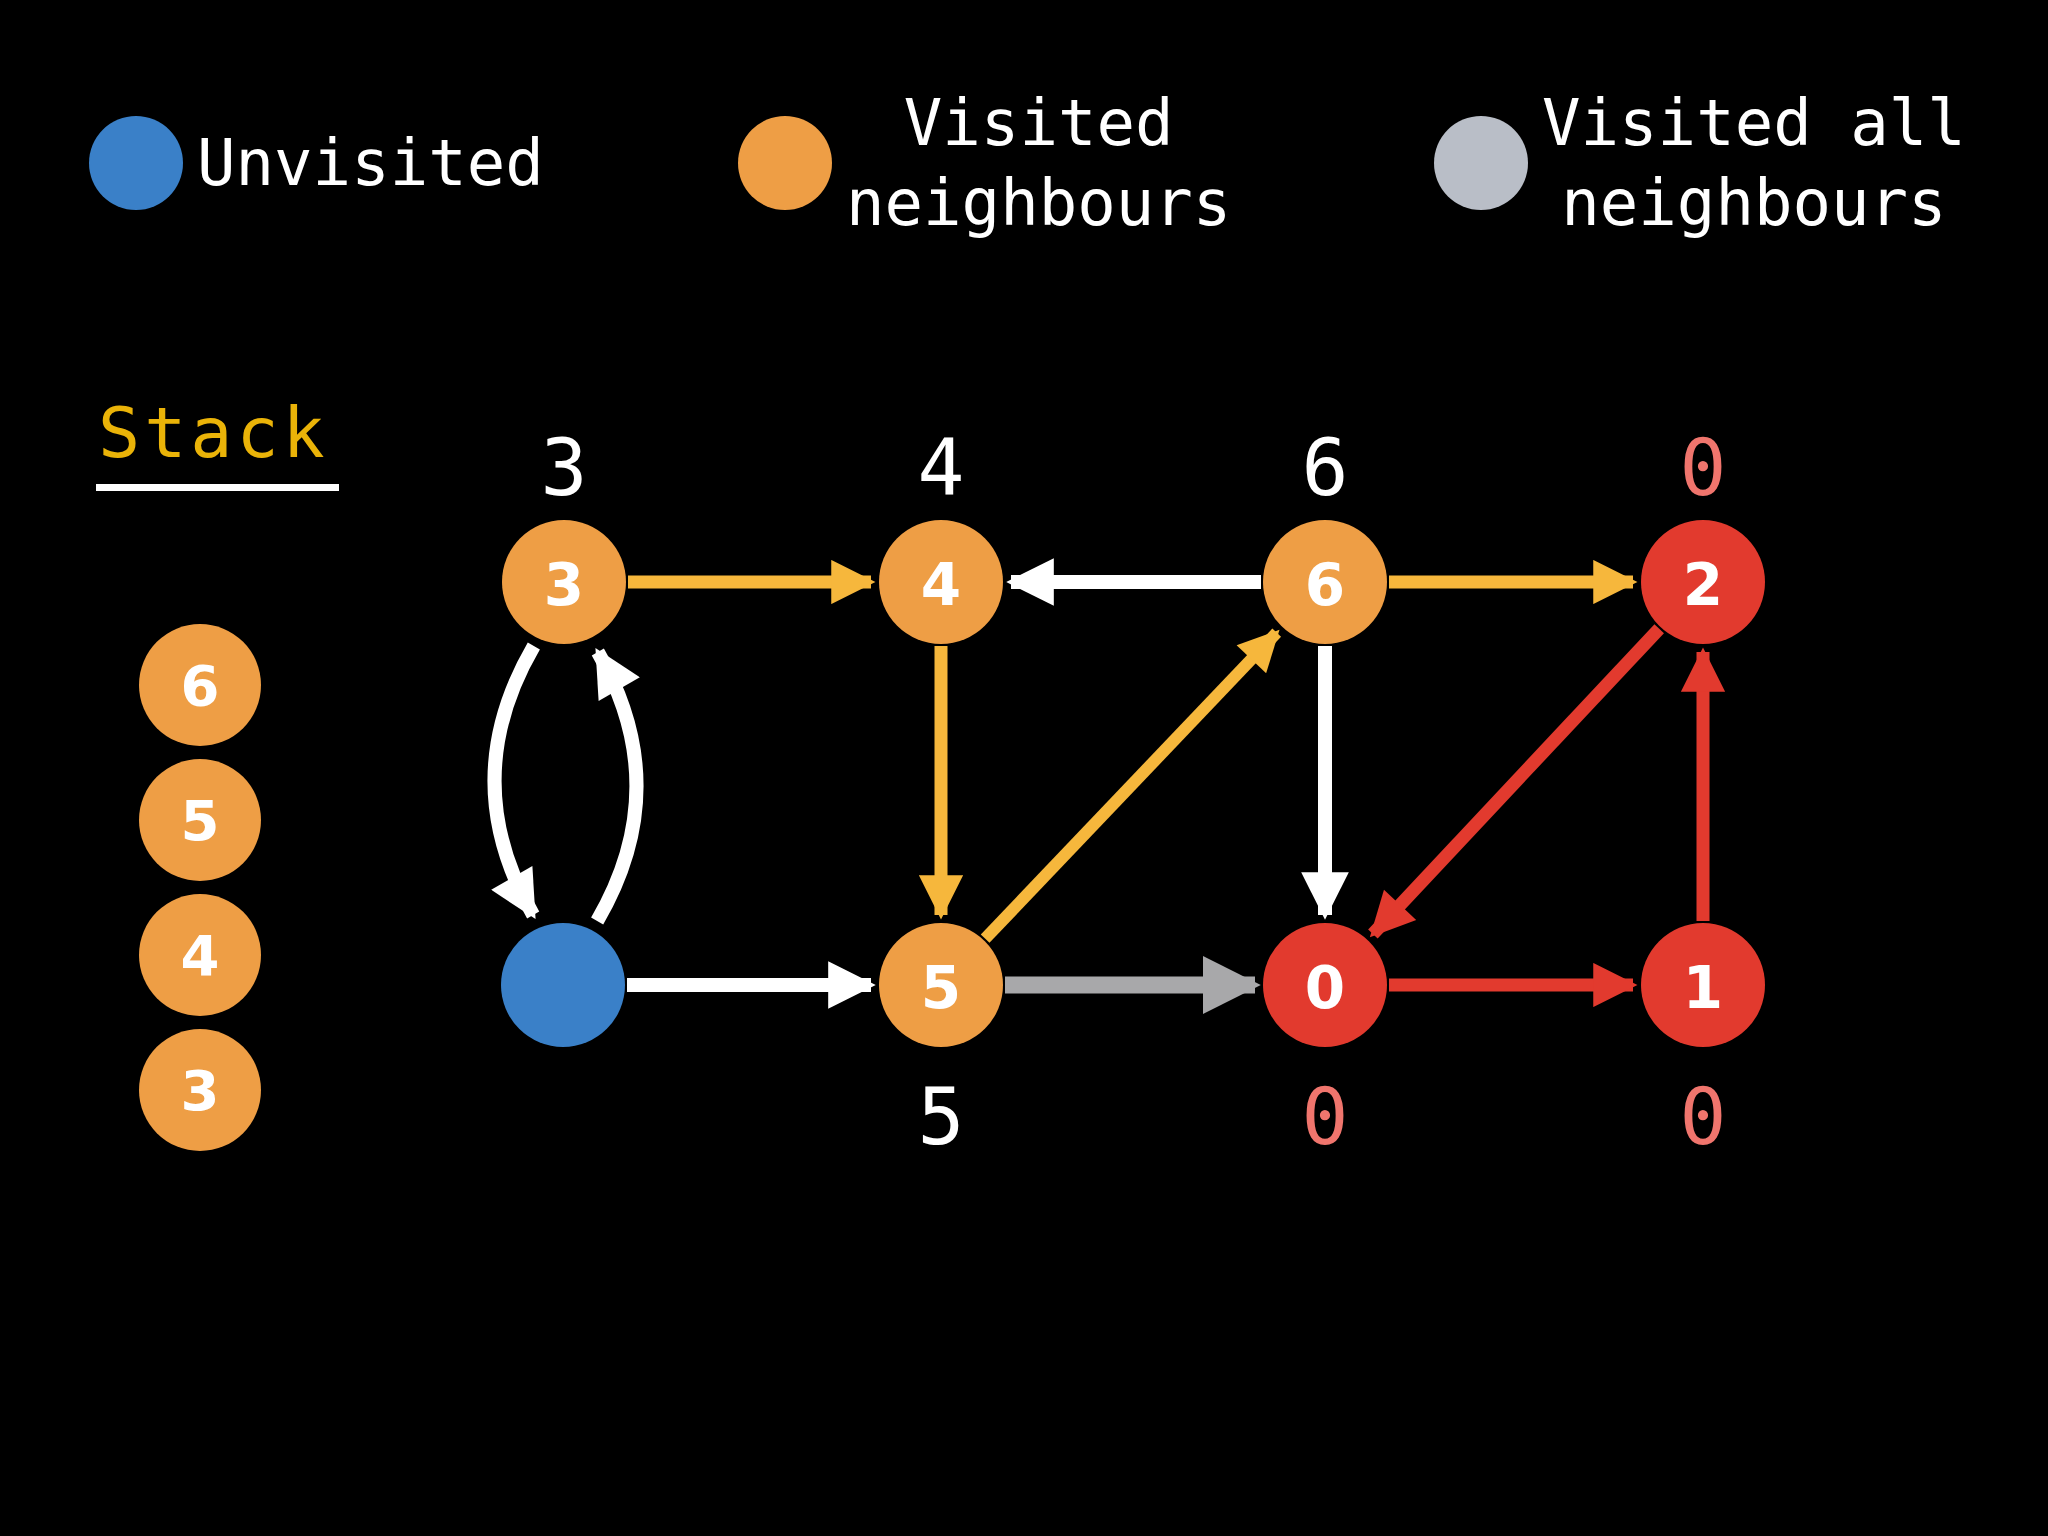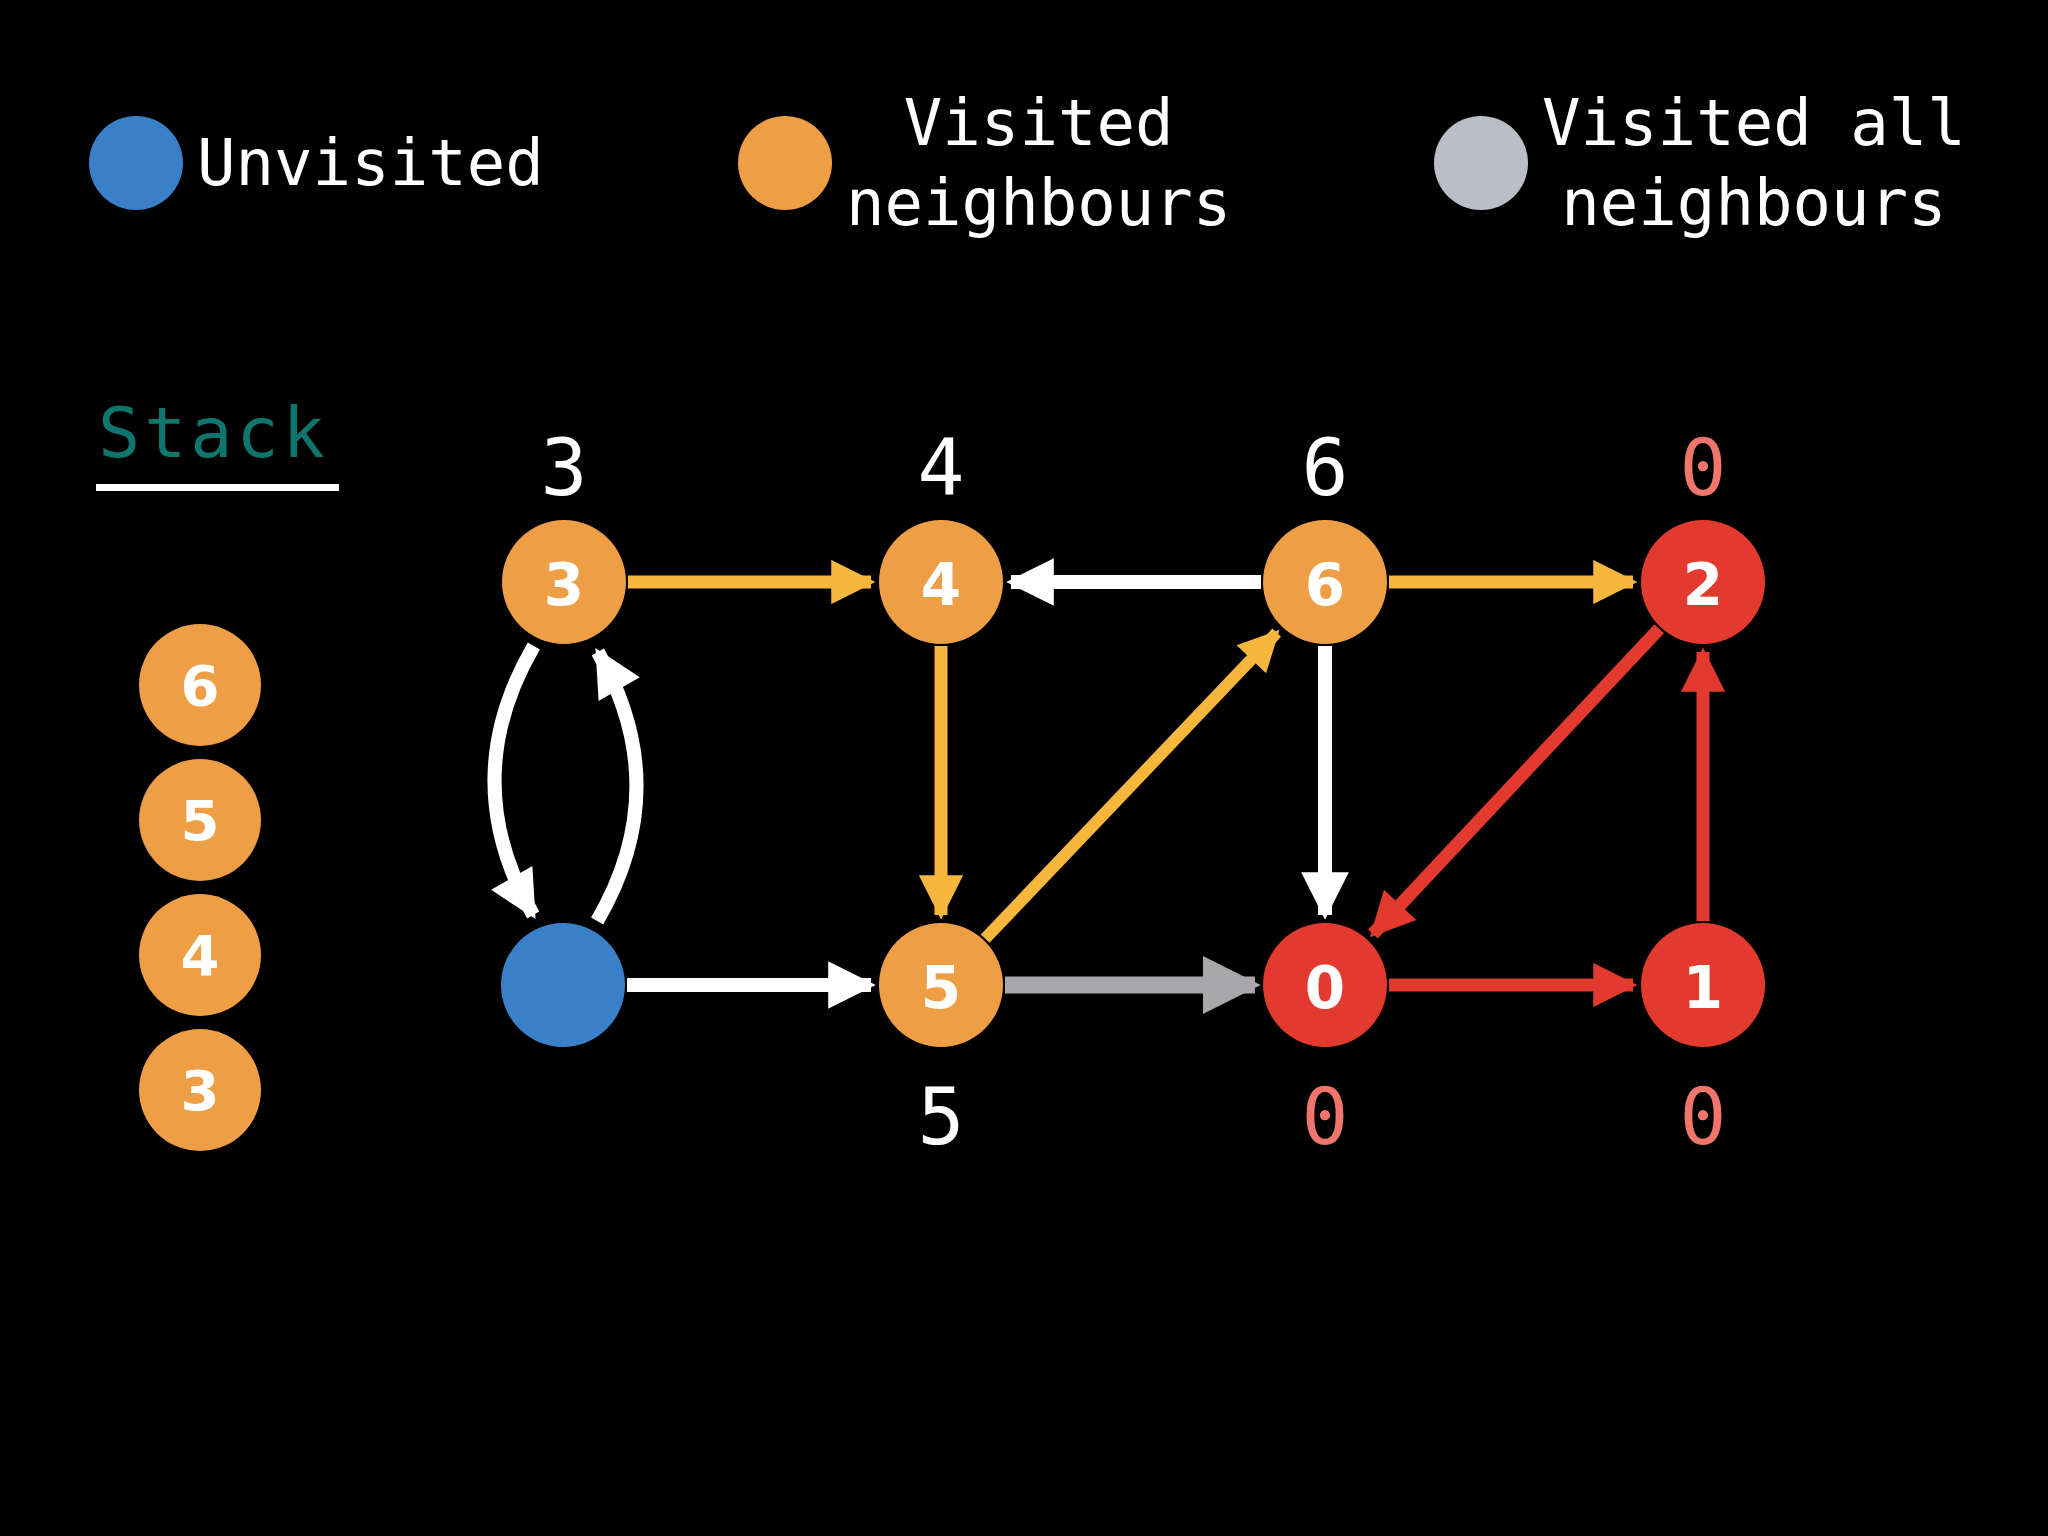--- a/index.html
+++ b/index.html
@@ -7,21 +7,21 @@
         font-family:"DejaVu Sans Mono",monospace;}
 
   
   .legend-item{position:absolute;top:163px;transform:translateY(-50%);
                display:flex;align-items:center;gap:14px;}
   .legend-dot{display:block;width:94px;height:94px;border-radius:50%;flex:0 0 auto;}
   .legend-label{color:#fff;font-size:64px;line-height:80px;white-space:pre;}
   .legend-label.centered{text-align:center;}
 
   
-  #stack-title{position:absolute;left:96px;top:392px;color:#0f766e;font-size:70px;
+  #stack-title{position:absolute;left:96px;top:392px;color:#eab308;font-size:70px;
                letter-spacing:4px;display:inline-block;border-bottom:7px solid #fff;
                padding:0 10px 10px 2px;}
   .stack-circle{position:absolute;width:122px;height:122px;border-radius:50%;
                 display:flex;align-items:center;justify-content:center;}
   .stack-digit{color:#fff;font-family:"DejaVu Sans",sans-serif;font-weight:bold;
                font-size:56px;}
 
   
   #graph-canvas{position:absolute;left:0;top:0;}
   .node-label{font-family:"DejaVu Sans",sans-serif;font-weight:bold;font-size:58px;}

